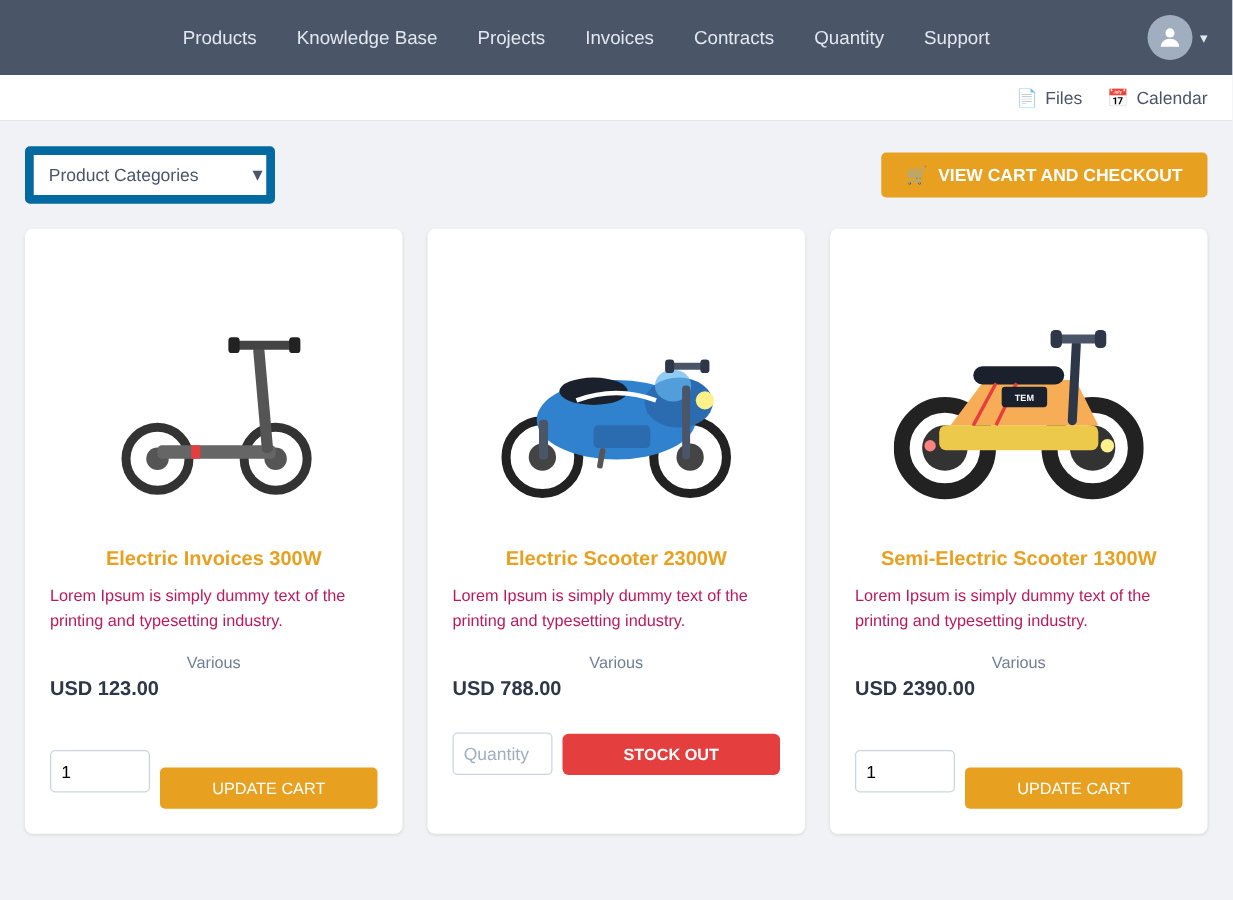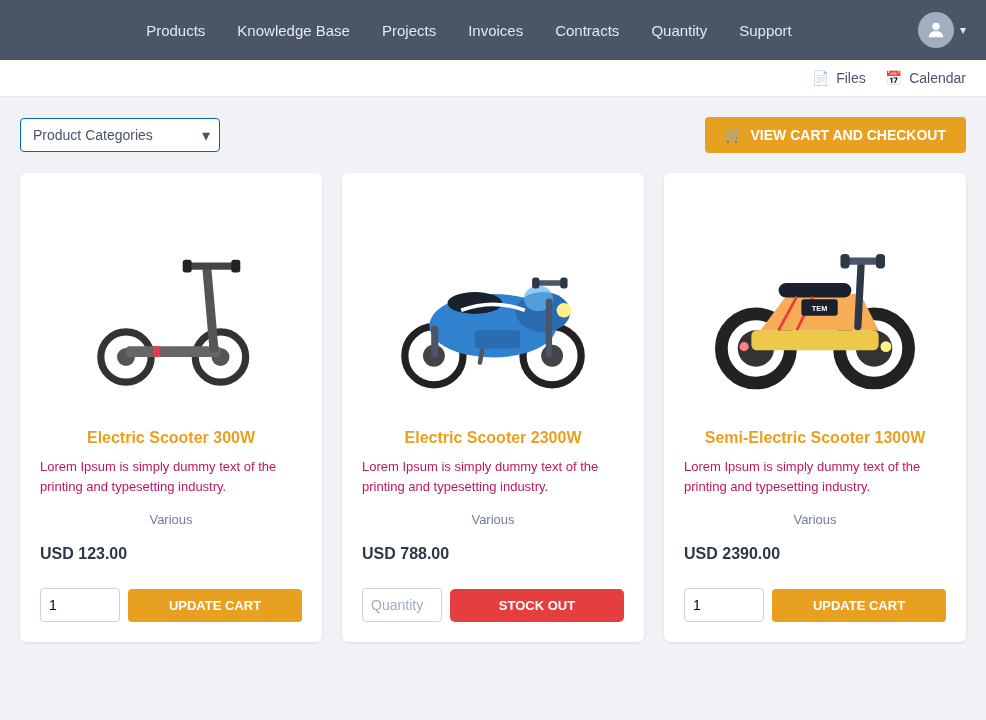--- a/index.html
+++ b/index.html
@@ -72,21 +72,21 @@
     }
     .controls-row {
       display: flex;
       justify-content: space-between;
       align-items: center;
       margin-bottom: 20px;
     }
     .category-select {
       padding: 8px 36px 8px 12px;
       font-size: 14px;
-      border: 1px solid #0369a1;
+      border: 7px solid #0369a1;
       border-radius: 4px;
       background: white;
       appearance: none;
       cursor: pointer;
       min-width: 200px;
       color: #4a5568;
     }
     .select-wrapper {
       position: relative;
     }
@@ -148,21 +148,21 @@
       font-size: 13px;
       color: #be185d;
       text-align: left;
       margin-bottom: 16px;
       line-height: 1.5;
     }
     .product-variant {
       font-size: 13px;
       color: #718096;
       text-align: center;
-      margin-bottom: 18px;
+      margin-bottom: 6px;
     }
     .product-price {
       font-size: 16px;
       color: #2d3748;
       font-weight: bold;
       margin-bottom: 25px;
     }
     .product-actions {
       display: flex;
       gap: 8px;
@@ -176,24 +176,25 @@
       font-size: 14px;
       text-align: left;
     }
     .qty-input::placeholder { color: #a0aec0; }
     .update-cart-btn {
       background: #e8a020;
       color: white;
       border: none;
       padding: 9px 28px;
       font-size: 13px;
-      font-weight: bold;
+      font-weight: normal;
       border-radius: 4px;
       cursor: pointer;
       flex: 1;
+      margin-top: 28px;
     }
     .stock-out-btn {
       background: #e53e3e;
       color: white;
       border: none;
       padding: 9px 14px;
       font-size: 13px;
       font-weight: bold;
       border-radius: 5px;
       cursor: pointer;
@@ -266,21 +267,21 @@
           <rect x="140" y="60" width="10" height="95" rx="4" fill="#555" transform="rotate(-5, 145, 120)"></rect>
 
           <rect x="115" y="55" width="60" height="8" rx="4" fill="#444"></rect>
 
           <rect x="113" y="52" width="10" height="14" rx="3" fill="#222"></rect>
           <rect x="167" y="52" width="10" height="14" rx="3" fill="#222"></rect>
 
           <rect x="80" y="148" width="8" height="12" fill="#e53e3e"></rect>
         </svg>
       </div>
-      <div class="product-name">Electric Scooter 300W</div>
+      <div class="product-name">Electric Invoices 300W</div>
       <div class="product-desc">Lorem Ipsum is simply dummy text of the printing and typesetting industry.</div>
       <div class="product-variant">Various</div>
       <div class="product-price">USD 123.00</div>
       <div class="product-actions">
         <input type="number" class="qty-input" value="1" style="">
         <button class="update-cart-btn">UPDATE CART</button>
       </div>
     </div>
 
     <div class="product-card">

